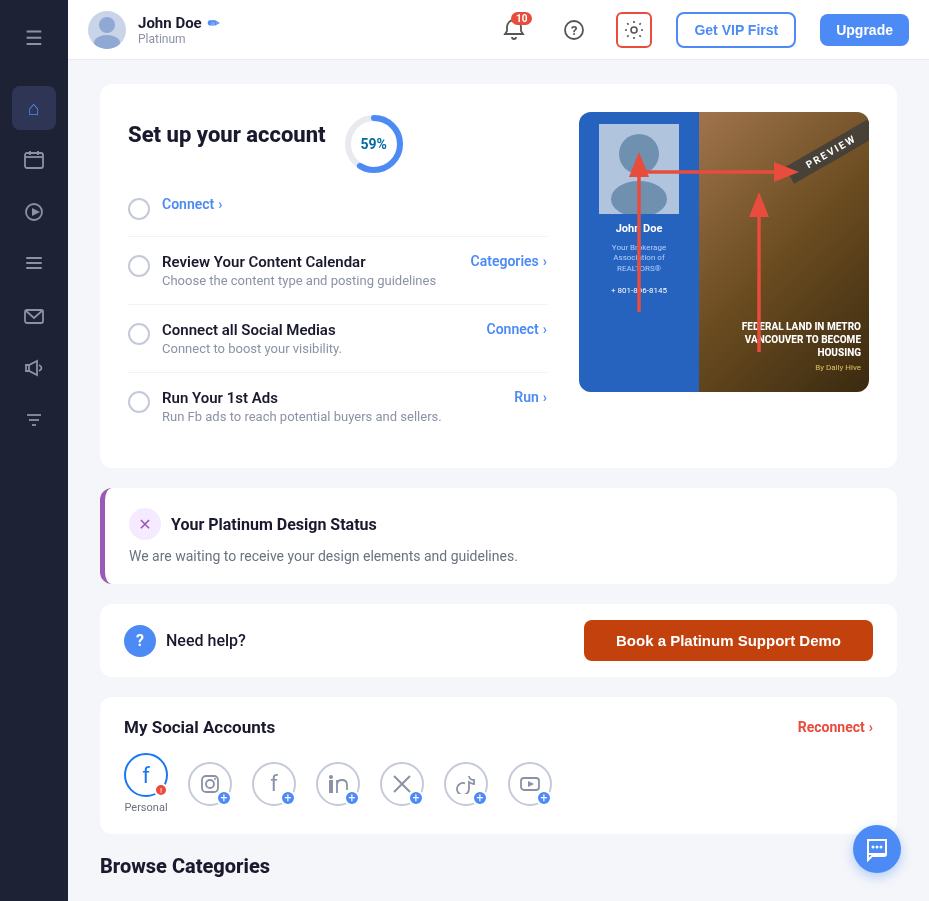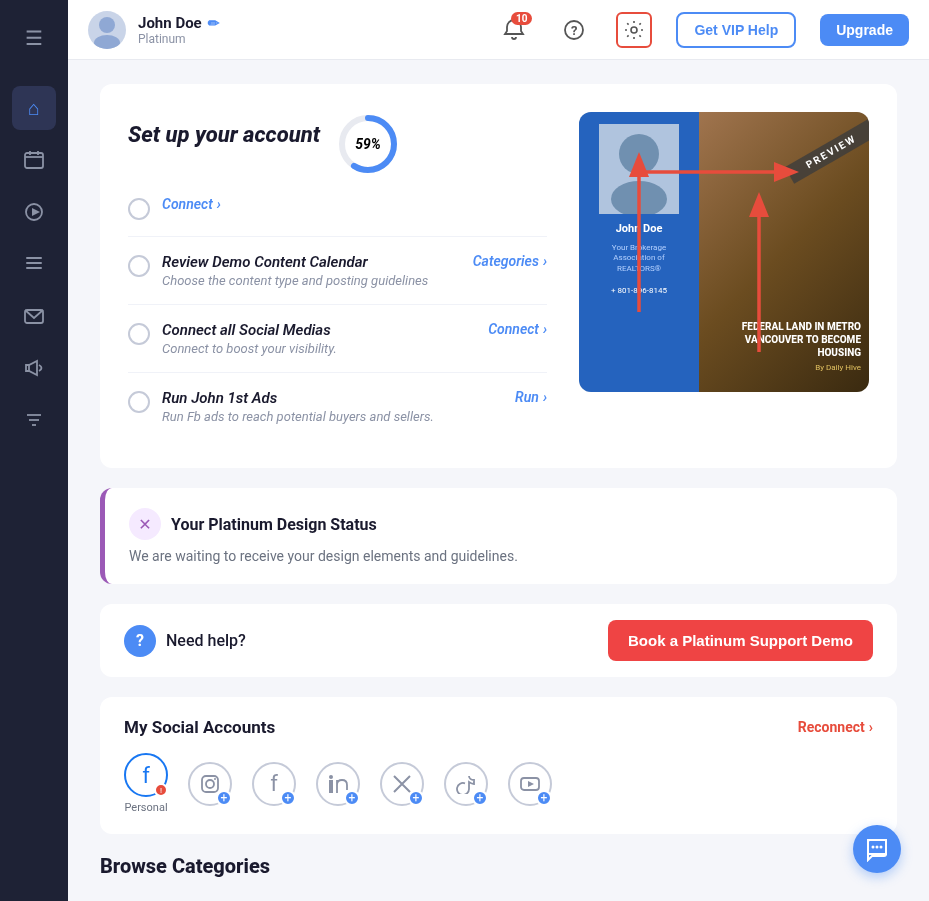--- a/index.html
+++ b/index.html
@@ -125,21 +125,21 @@
 
     
     .setup-section {
       display: flex;
       gap: 32px;
       background: #fff;
       border-radius: 12px;
       padding: 28px;
       margin-bottom: 20px;
     }
-    .setup-left { flex: 1; font-style: italic; }
+    .setup-left { flex: 1; }
     .setup-title {
       font-size: 22px;
       font-weight: 800;
       color: #1a1a2e;
       margin-bottom: 20px;
     }
     .setup-items { display: flex; flex-direction: column; gap: 16px; }
     .setup-item {
       display: flex;
       align-items: flex-start;
@@ -172,21 +172,21 @@
       position: relative;
       width: 64px;
       height: 64px;
     }
     .progress-text {
       position: absolute;
       top: 50%; left: 50%;
       transform: translate(-50%, -50%);
       font-size: 14px;
       font-weight: 700;
-      color: #000000;
+      color: #0369a1;
     }
 
     
     .preview-card {
       width: 290px;
       height: 280px;
       border-radius: 12px;
       overflow: hidden;
       position: relative;
       background: #ddd;
@@ -287,25 +287,25 @@
       width: 32px; height: 32px;
       border-radius: 50%;
       background: #4c8bf5;
       display: flex; align-items: center; justify-content: center;
       color: #fff;
       font-size: 16px;
       font-weight: 700;
     }
     .help-text { font-size: 16px; color: #1a1a2e; font-weight: 500; }
     .btn-demo {
-      background: #ef4444;
+      background: #c2410c;
       color: #fff;
       border: none;
       border-radius: 8px;
-      padding: 12px 20px;
+      padding: 12px 32px;
       font-size: 15px;
       font-weight: 700;
       cursor: pointer;
     }
 
     
     .social-section {
       background: #fff;
       border-radius: 12px;
       padding: 20px 24px;
@@ -469,21 +469,21 @@
             <circle cx="11" cy="11" r="9" stroke="#555" stroke-width="1.8"></circle>
             <text x="8" y="16" fill="#555" font-size="13" font-weight="700">?</text>
           </svg>
       </div>
       <div class="icon-btn gear-btn">
         <svg width="20" height="20" viewBox="0 0 20 20" fill="none">
             <circle cx="10" cy="10" r="3" stroke="#555" stroke-width="1.6"></circle>
             <path d="M10 1v2M10 17v2M1 10h2M17 10h2M3.2 3.2l1.4 1.4M15.4 15.4l1.4 1.4M3.2 16.8l1.4-1.4M15.4 4.6l1.4-1.4" stroke="#555" stroke-width="1.6"></path>
           </svg>
       </div>
-      <button class="btn-vip">Get VIP Help</button>
+      <button class="btn-vip">Get VIP First</button>
       <button class="btn-upgrade">Upgrade</button>
     </div>
   </div>
 
   <div class="content">
 
     <div class="setup-section">
       <div class="setup-left">
         <div style="display:flex; align-items:center; gap:16px; margin-bottom:20px;">
           <div class="setup-title">Set up your account</div>
@@ -502,21 +502,21 @@
             <div class="radio-circle"></div>
             <div class="setup-item-action">
               <span>Connect</span>
               <span>›</span>
             </div>
           </div>
 
           <div class="setup-item">
             <div class="radio-circle"></div>
             <div class="setup-item-content">
-              <div class="setup-item-title">Review Demo Content Calendar</div>
+              <div class="setup-item-title">Review Your Content Calendar</div>
               <div class="setup-item-desc">Choose the content type and posting guidelines</div>
             </div>
             <div class="setup-item-action">
               <span>Categories</span>
               <span>›</span>
             </div>
           </div>
 
           <div class="setup-item">
             <div class="radio-circle"></div>
@@ -526,21 +526,21 @@
             </div>
             <div class="setup-item-action">
               <span>Connect</span>
               <span>›</span>
             </div>
           </div>
 
           <div class="setup-item">
             <div class="radio-circle"></div>
             <div class="setup-item-content">
-              <div class="setup-item-title">Run John 1st Ads</div>
+              <div class="setup-item-title">Run Your 1st Ads</div>
               <div class="setup-item-desc">Run Fb ads to reach potential buyers and sellers.</div>
             </div>
             <div class="setup-item-action">
               <span>Run</span>
               <span>›</span>
             </div>
           </div>
         </div>
       </div>
 

